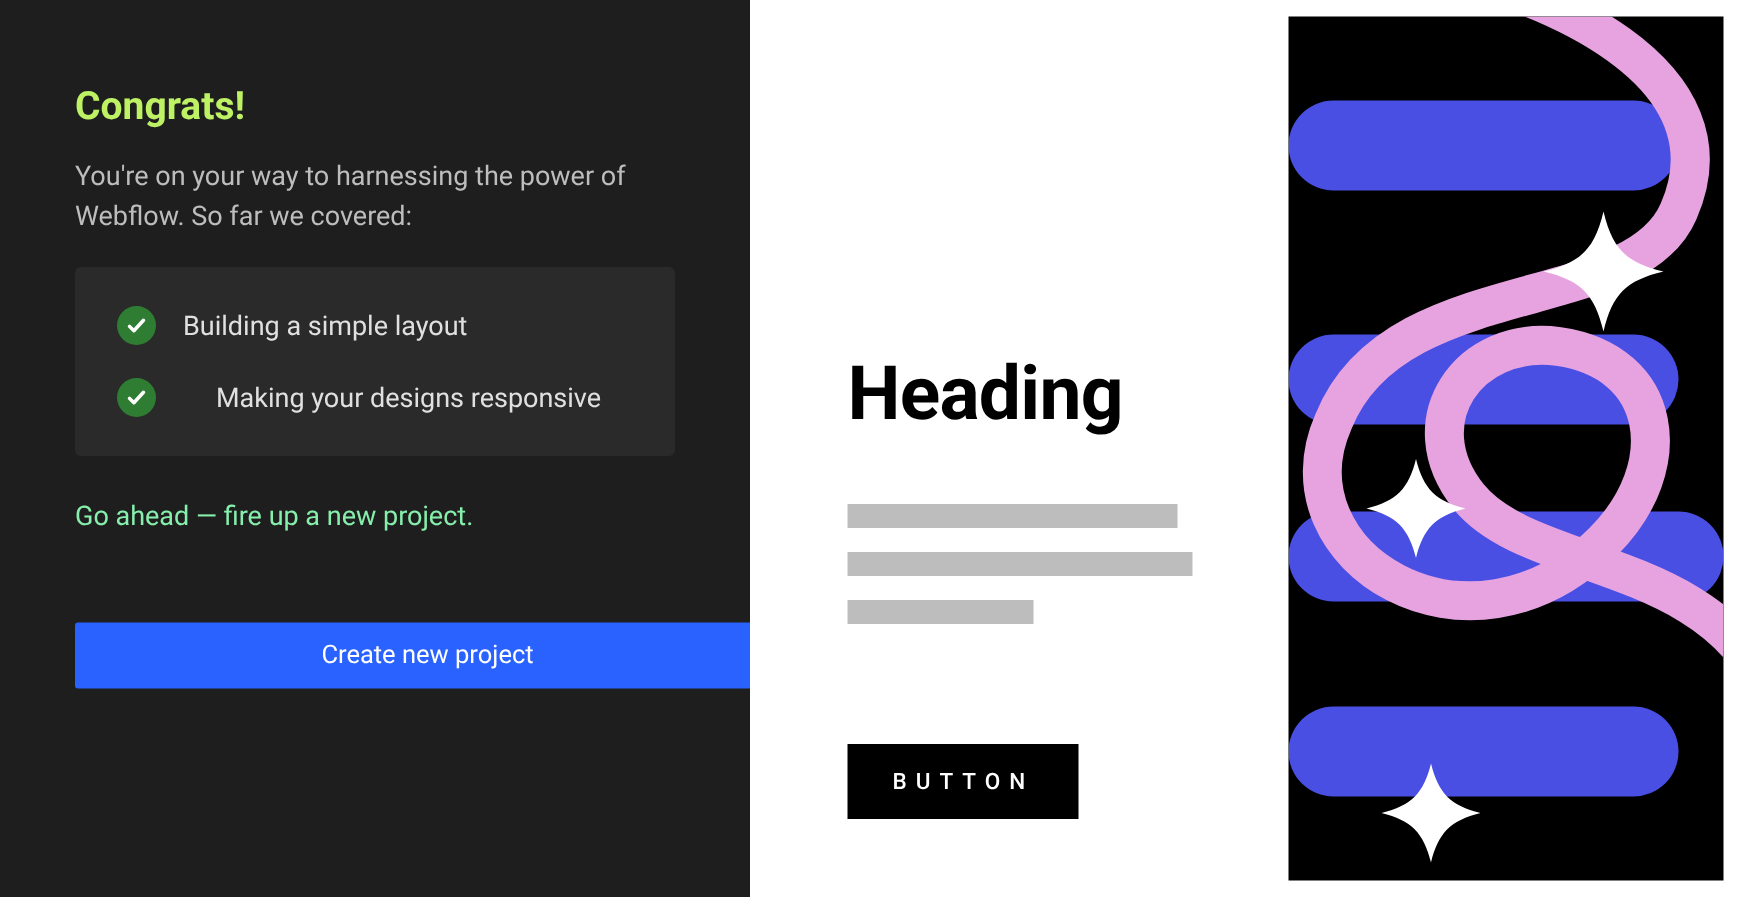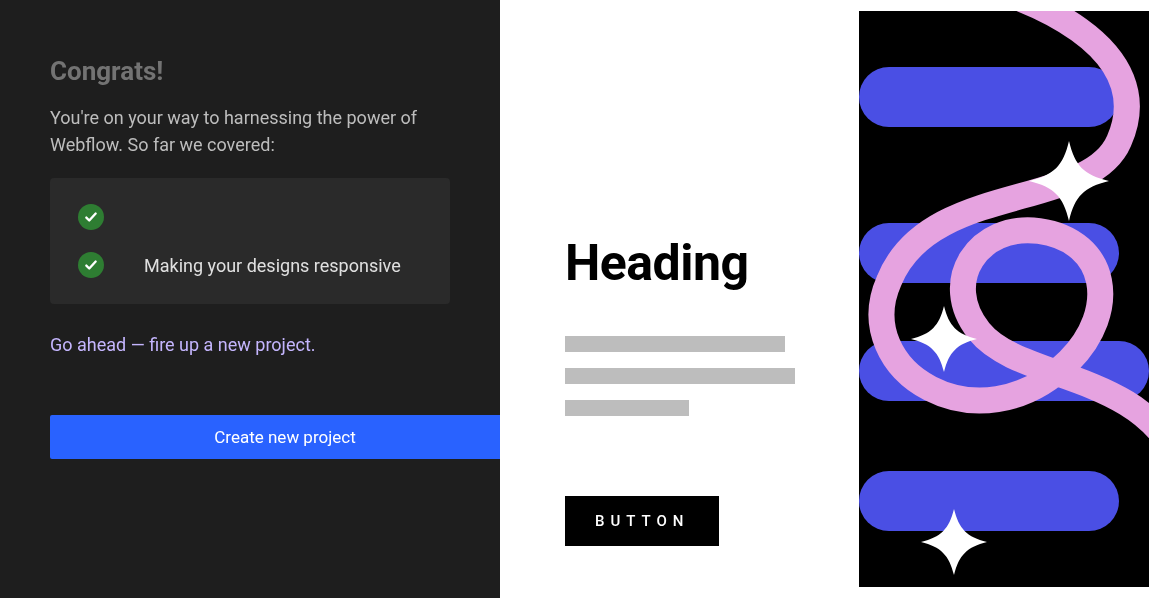--- a/index.html
+++ b/index.html
@@ -12,21 +12,21 @@
     }
     .left-panel {
       width: 500px;
       height: 100%;
       background: #1e1e1e;
       padding: 56px 50px 50px 50px;
       display: flex;
       flex-direction: column;
     }
     .heading-title {
-      color: #737373;
+      color: #bef264;
       font-size: 26px;
       font-weight: 700;
       margin-bottom: 18px;
     }
     .subtitle {
       color: #bdbdbd;
       font-size: 18px;
       line-height: 1.5;
       margin-bottom: 20px;
     }
@@ -58,21 +58,21 @@
     }
     .check-circle svg {
       width: 14px;
       height: 14px;
     }
     .checklist-label {
       color: #e0e0e0;
       font-size: 18px;
     }
     .footer-text {
-      color: #c4b5fd;
+      color: #86efac;
       font-size: 18px;
       margin-bottom: 60px;
     }
     .cta-btn {
       background: #2962ff;
       color: #fff;
       font-size: 17px;
       border: none;
       padding: 12px 0;
       width: 470px;
@@ -139,20 +139,21 @@
   <h1 class="heading-title">Congrats!</h1>
   <p class="subtitle">You're on your way to harnessing the power of Webflow. So far we covered:</p>
 
   <div class="checklist-card">
     <div class="checklist-item">
       <span class="check-circle">
         <svg viewBox="0 0 24 24" fill="none" stroke="#fff" stroke-width="4" stroke-linecap="round" stroke-linejoin="round">
             <polyline points="4 13 9 18 20 6"></polyline>
           </svg>
       </span>
+      <span class="checklist-label">Building a simple layout</span>
     </div>
     <div class="checklist-item">
       <span class="check-circle">
         <svg viewBox="0 0 24 24" fill="none" stroke="#fff" stroke-width="4" stroke-linecap="round" stroke-linejoin="round">
             <polyline points="4 13 9 18 20 6"></polyline>
           </svg>
       </span>
       <span class="checklist-label">Making your designs responsive</span>
     </div>
   </div>

